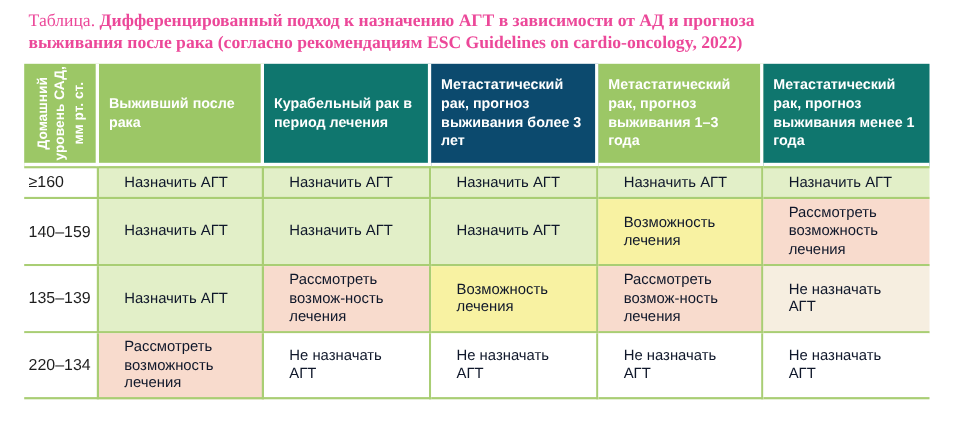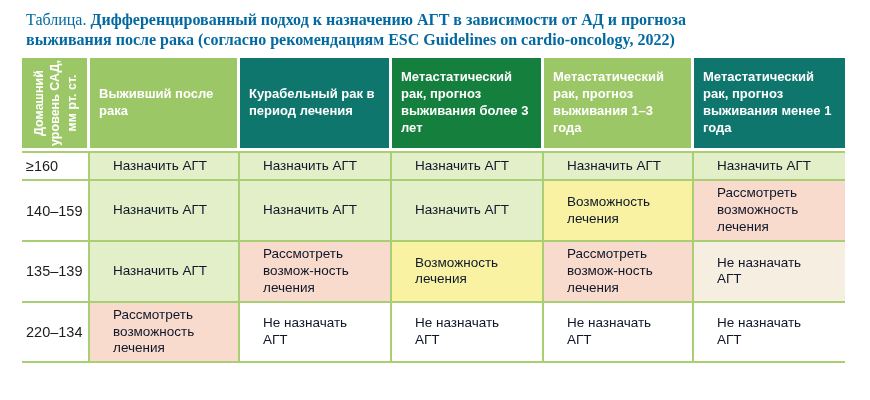--- a/index.html
+++ b/index.html
@@ -1,21 +1,21 @@
 <!DOCTYPE html>
 <html><head>
 <meta charset="utf-8">
 <style>
   html,body{margin:0;padding:0;background:#fff;}
   body{width:870px;height:400px;overflow:hidden;font-family:"Liberation Sans",sans-serif;}
   .page{box-sizing:border-box;width:870px;height:400px;padding:8px 24px 0 22px;}
 
   
   .title{font-family:"Liberation Serif","DejaVu Serif",serif;font-size:16px;line-height:1.28;
-         color:#0369a1;max-width:740px;margin:2px 0 7px 4px;}
+         color:#ec4899;max-width:740px;margin:2px 0 7px 4px;}
   .title .prefix{font-weight:400;}
   .title .main{font-weight:700;}
 
   
   table{border-collapse:separate;border-spacing:0;table-layout:fixed;width:823px;}
   table *,table{box-sizing:border-box;}
   col.c1{width:68px;}col.c2{width:150px;}col.c3{width:152px;}
   col.c4{width:152px;}col.c5{width:150px;}col.c6{width:151px;}
 
   th{height:93px;color:#fff;font-size:13px;font-weight:700;text-align:left;
@@ -56,21 +56,21 @@
         <col class="c5">
         <col class="c6">
     </colgroup>
     <thead>
       <tr>
         <th class="corner" style="background: rgb(156, 199, 102);">
           <div class="rot">Домашний уровень САД, мм рт. ст.</div>
         </th>
         <th style="background: rgb(156, 199, 102);">Выживший после рака</th>
         <th style="background: #0f766e;">Курабельный рак в период лечения</th>
-        <th style="background: #15803d;">Метастатический рак, прогноз выживания более 3 лет</th>
+        <th style="background: #0c4a6e;">Метастатический рак, прогноз выживания более 3 лет</th>
         <th style="background: rgb(156, 199, 102);">Метастатический рак, прогноз выживания 1–3 года</th>
         <th style="background: #0f766e;">Метастатический рак, прогноз выживания менее 1 года</th>
       </tr>
     </thead>
     <tbody>
       <tr class="r1">
         <td class="bp">≥160</td>
         <td style="background: rgb(226, 239, 200);">Назначить АГТ</td>
         <td style="background: rgb(226, 239, 200);">Назначить АГТ</td>
         <td style="background: rgb(226, 239, 200);">Назначить АГТ</td>

